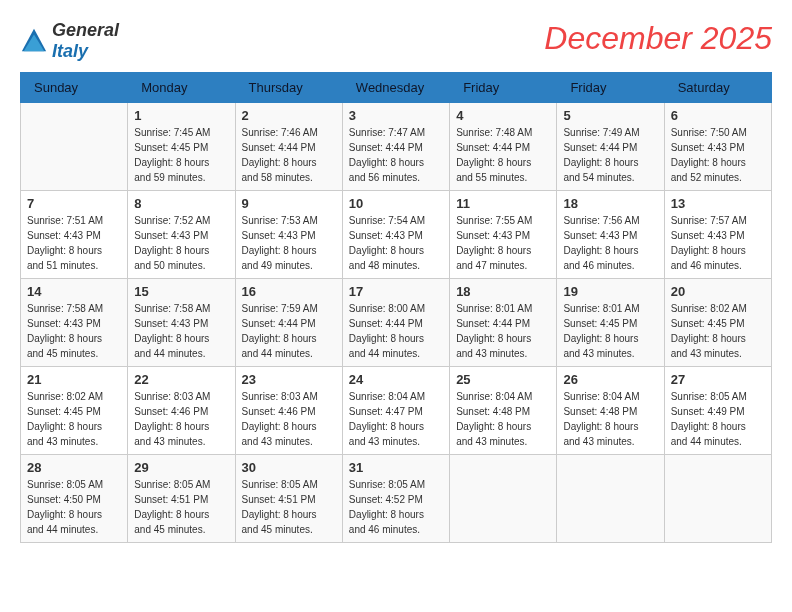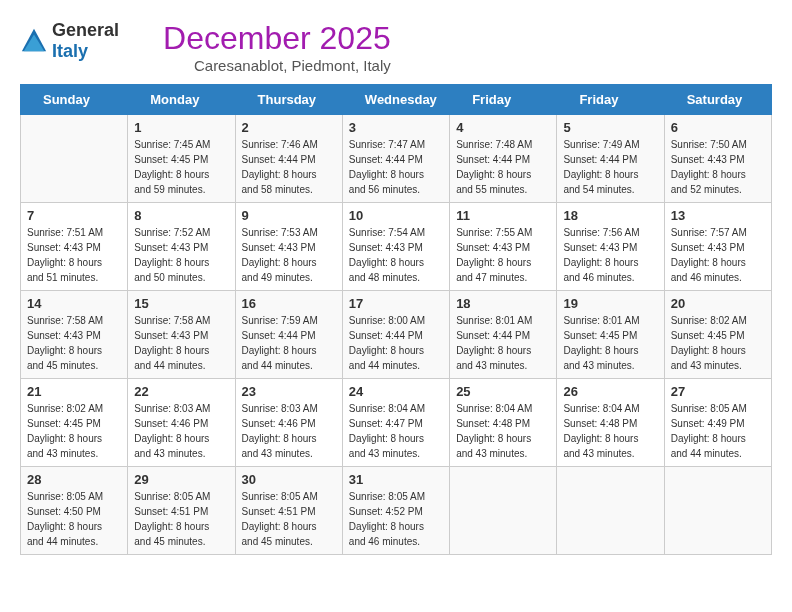--- a/index.html
+++ b/index.html
@@ -5,58 +5,59 @@
     * { box-sizing: border-box; margin: 0; padding: 0; }
     body {
       font-family: Arial, sans-serif;
       background: #fff;
       width: 792px;
       min-height: 612px;
       padding: 20px;
     }
     .header {
       display: flex;
-      justify-content: flex-start;
+      justify-content: space-between;
       align-items: flex-start;
       margin-bottom: 10px;
+      font-style: italic;
     }
     .logo {
       display: flex;
       align-items: center;
       gap: 4px;
     }
     .logo-icon {
       width: 28px;
       height: 28px;
     }
     .title-block {
       text-align: right;
     }
     .month-title {
       font-size: 32px;
       font-weight: 300;
-      color: #a21caf;
+      color: #ef4444;
       margin-left: 44px;
     }
     .location-title {
       font-size: 15px;
       color: #555;
     }
     table {
       width: 100%;
       border-collapse: collapse;
       table-layout: fixed;
     }
     th {
       background-color: #2d7fc1;
-      color: #ffffff;
+      color: #0f172a;
       font-size: 13px;
-      padding: 7px 22px;
+      padding: 7px 13px;
       text-align: left;
-      font-weight: bold;
+      font-weight: normal;
       border: 1px solid #2d7fc1;
     }
     td {
       border: 1px solid #ccc;
       vertical-align: top;
       padding: 5px 6px;
       font-size: 10.5px;
       color: #333;
       height: 85px;
     }
@@ -87,21 +88,20 @@
       <polygon points="15,2 28,26 2,26" fill="#1a6faf"></polygon>
       <polygon points="15,8 26,26 4,26" fill="#3a9fd5"></polygon>
     </svg>
     <div>
       <span style="font-size:18px;font-weight:bold;color:#333;">General</span><br>
       <span style="font-size:18px;font-weight:bold;color:#1a6faf;">Italy</span>
     </div>
   </div>
   <div class="title-block">
     <div class="month-title">December 2025</div>
-    <div class="location-title">Caresanablot, Piedmont, Italy</div>
   </div>
 </div>
 
 <table>
   <thead>
     <tr>
     <th>Sunday</th>
         <th>Monday</th>
         <th>Thursday</th>
         <th>Wednesday</th>

